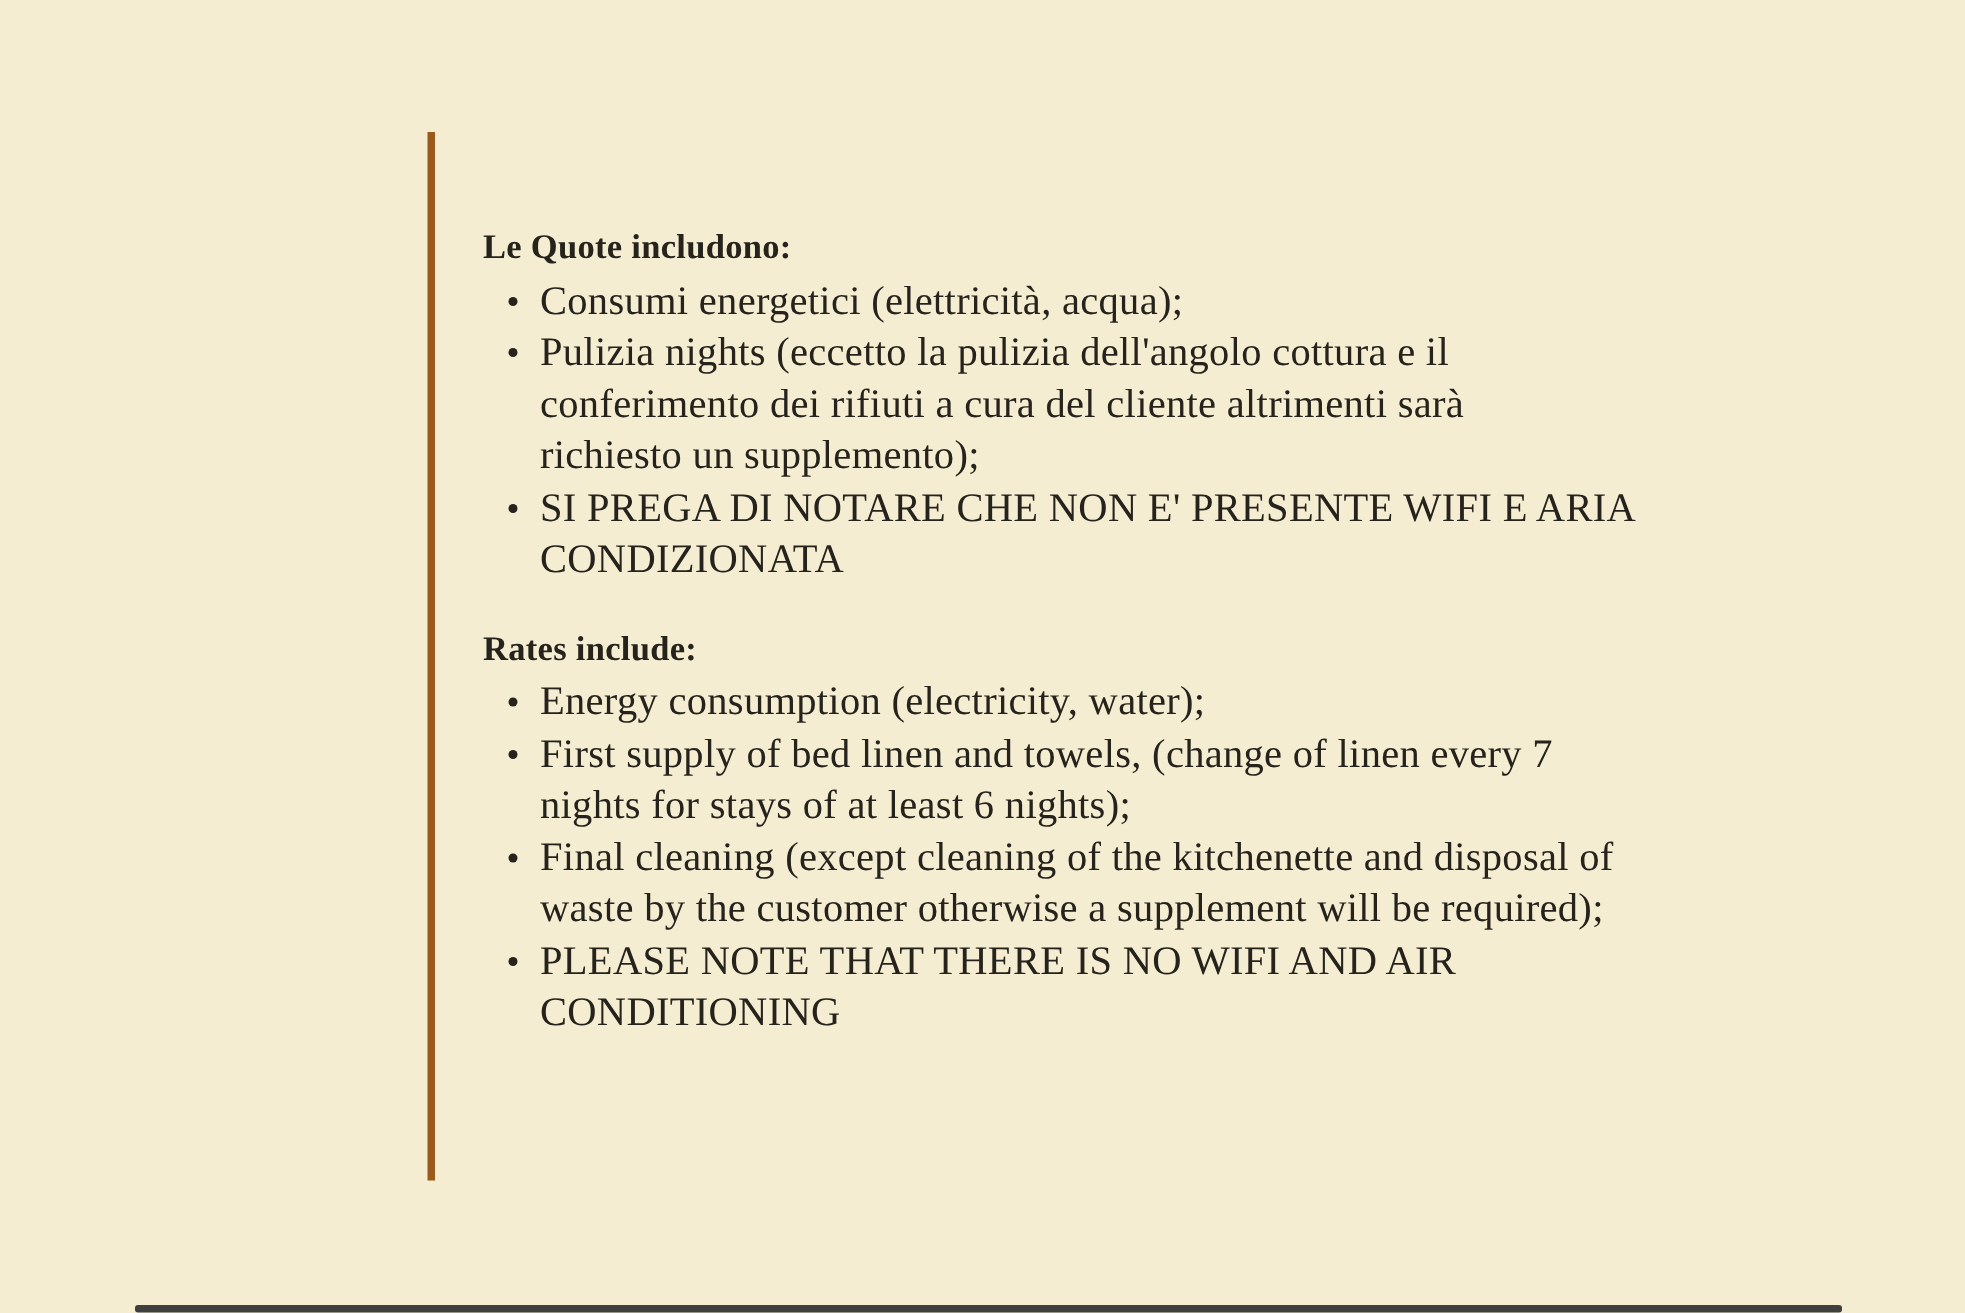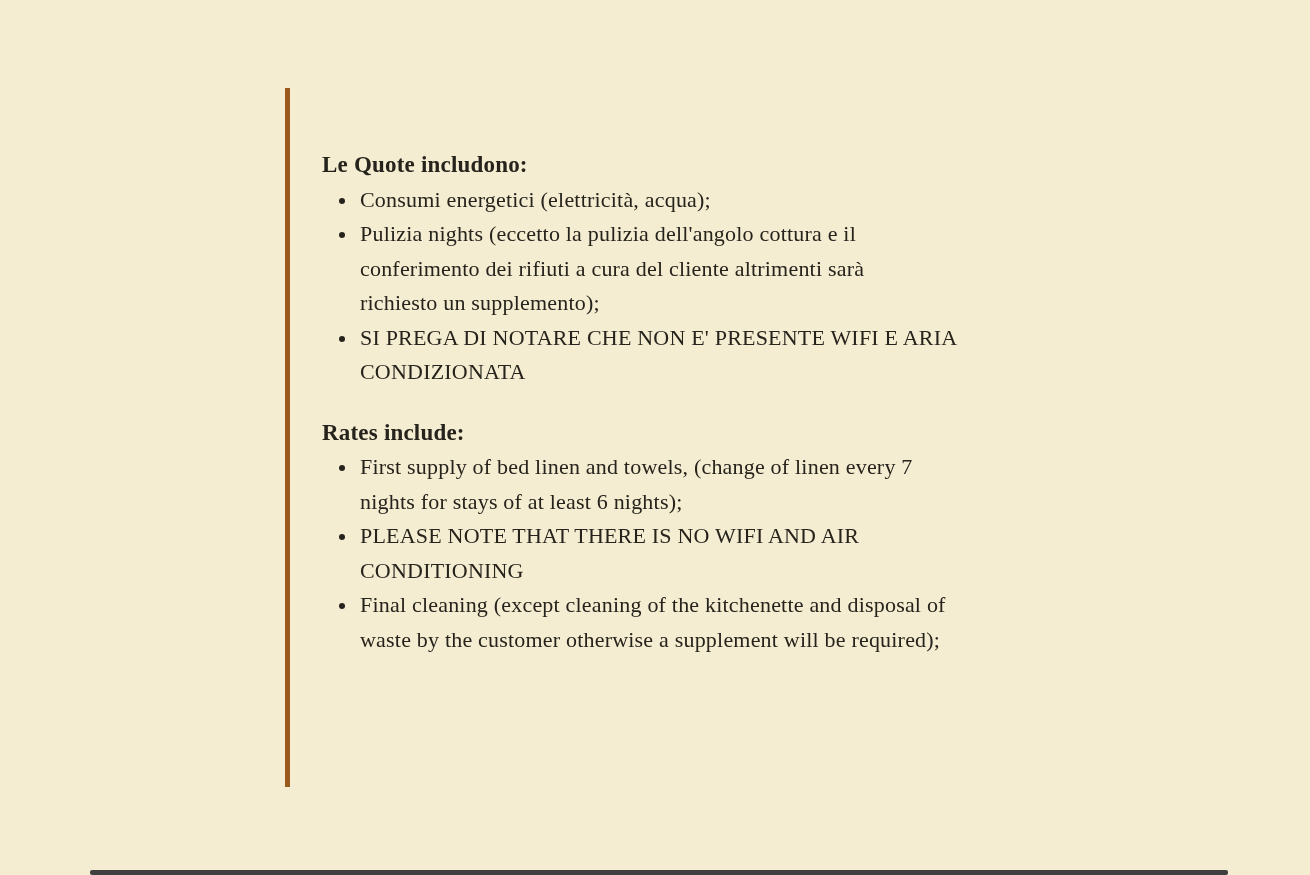--- a/index.html
+++ b/index.html
@@ -38,21 +38,21 @@
     margin: 0;
     letter-spacing: 0.2px;
   }
   ul.bullet-list {
     list-style: none;
     margin: 0; padding: 0;
   }
   ul.bullet-list li {
     position: relative;
     padding-left: 38px;
-    font-size: 22px;
+    font-size: 27px;
     line-height: 34.5px;
     letter-spacing: 0.2px;
     white-space: pre-line;
   }
   ul.bullet-list li::before {
     content: "";
     position: absolute;
     left: 17px; top: 15px;
     width: 6px; height: 6px;
     border-radius: 50%;
@@ -85,26 +85,27 @@
 conferimento dei rifiuti a cura del cliente altrimenti sarà
 richiesto un supplemento);</li>
         <li>SI PREGA DI NOTARE CHE NON E' PRESENTE WIFI E ARIA
 CONDIZIONATA</li>
       </ul>
     </section>
 
     <section class="section">
       <h2 class="section-heading">Rates include:</h2>
       <ul class="bullet-list">
+        <li>Energy consumption (electricity, water);</li>
         <li>First supply of bed linen and towels, (change of linen every 7
 nights for stays of at least 6 nights);</li>
+        <li>Final cleaning (except cleaning of the kitchenette and disposal of
+waste by the customer otherwise a supplement will be required);</li>
         <li>PLEASE NOTE THAT THERE IS NO WIFI AND AIR
 CONDITIONING</li>
-        <li>Final cleaning (except cleaning of the kitchenette and disposal of
-waste by the customer otherwise a supplement will be required);</li>
       </ul>
     </section>
 
   </div>
 
   <div class="bottom-bar"></div>
 
 </div>
 
 </body></html>

